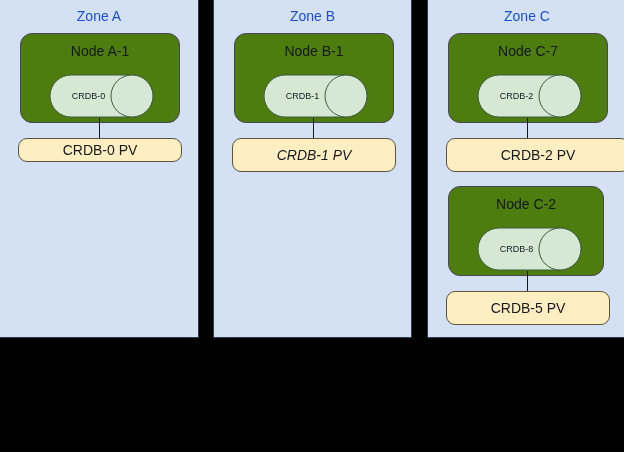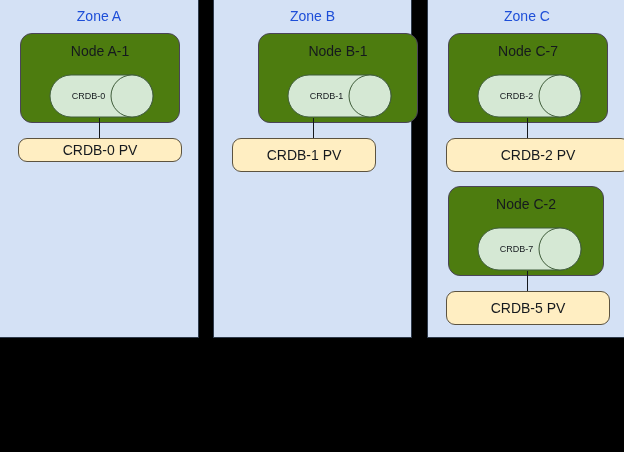--- a/index.html
+++ b/index.html
@@ -130,35 +130,35 @@
     <div class="conn" style="left:99px; top:118px; height:22px;"></div>
 
     <div class="pv" style="left:18px; top:138px; width:164px; height:24px;">
       <span>CRDB-0 PV</span>
     </div>
   </div>
 
   <div class="zone zone-b">
     <div class="zone-title">Zone B</div>
 
-    <div class="node" style="left:20px; top:33px; width:160px; height:90px;margin-left:24px;">
+    <div class="node" style="left:20px; top:33px; width:160px; height:90px;">
       <div class="node-title">Node B-1</div>
 
       <div class="cyl" style="left:28px; top:40px; width:105px; height:44px;">
         <svg width="105" height="44" viewBox="0 0 105 44">
           <path d="M 22,1 L 83,1 A 21,21 0 0 1 83,43 L 22,43 A 21,21 0 0 1 22,1 Z" fill="#d5e8d4" stroke="#3f5c3a" stroke-width="1"></path>
           <ellipse cx="83" cy="22" rx="21" ry="21" fill="#d5e8d4" stroke="#3f5c3a" stroke-width="1"></ellipse>
         </svg>
         <div class="cyl-label">CRDB-1</div>
       </div>
     </div>
 
     <div class="conn" style="left:99px; top:118px; height:22px;"></div>
 
-    <div class="pv" style="left:18px; top:138px; width:144px; height:34px;">
+    <div class="pv" style="left:18px; top:138px; width:164px; height:34px;font-style:italic;">
       <span>CRDB-1 PV</span>
     </div>
 
   </div>
 
   <div class="zone zone-c">
     <div class="zone-title">Zone C</div>
 
     <div class="node" style="left:20px; top:33px; width:160px; height:90px;">
       <div class="node-title">Node C-7</div>
@@ -179,21 +179,21 @@
     </div>
 
     <div class="node" style="left:20px; top:186px; width:156px; height:90px;">
       <div class="node-title">Node C-2</div>
 
       <div class="cyl" style="left:28px; top:40px; width:105px; height:44px;">
         <svg width="105" height="44" viewBox="0 0 105 44">
           <path d="M 22,1 L 83,1 A 21,21 0 0 1 83,43 L 22,43 A 21,21 0 0 1 22,1 Z" fill="#d5e8d4" stroke="#3f5c3a" stroke-width="1"></path>
           <ellipse cx="83" cy="22" rx="21" ry="21" fill="#d5e8d4" stroke="#3f5c3a" stroke-width="1"></ellipse>
         </svg>
-        <div class="cyl-label">CRDB-7</div>
+        <div class="cyl-label">CRDB-8</div>
       </div>
     </div>
 
     <div class="conn" style="left:99px; top:271px; height:22px;"></div>
 
     <div class="pv" style="left:18px; top:291px; width:164px; height:34px;">
       <span>CRDB-5 PV</span>
     </div>
   </div>
 

